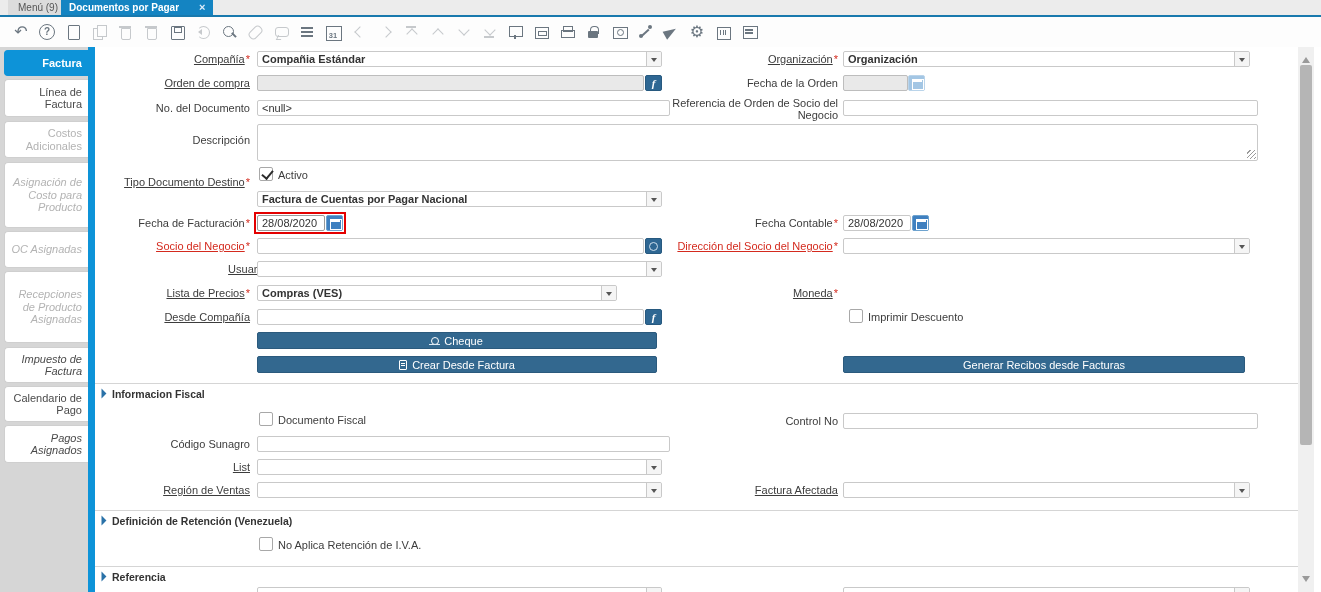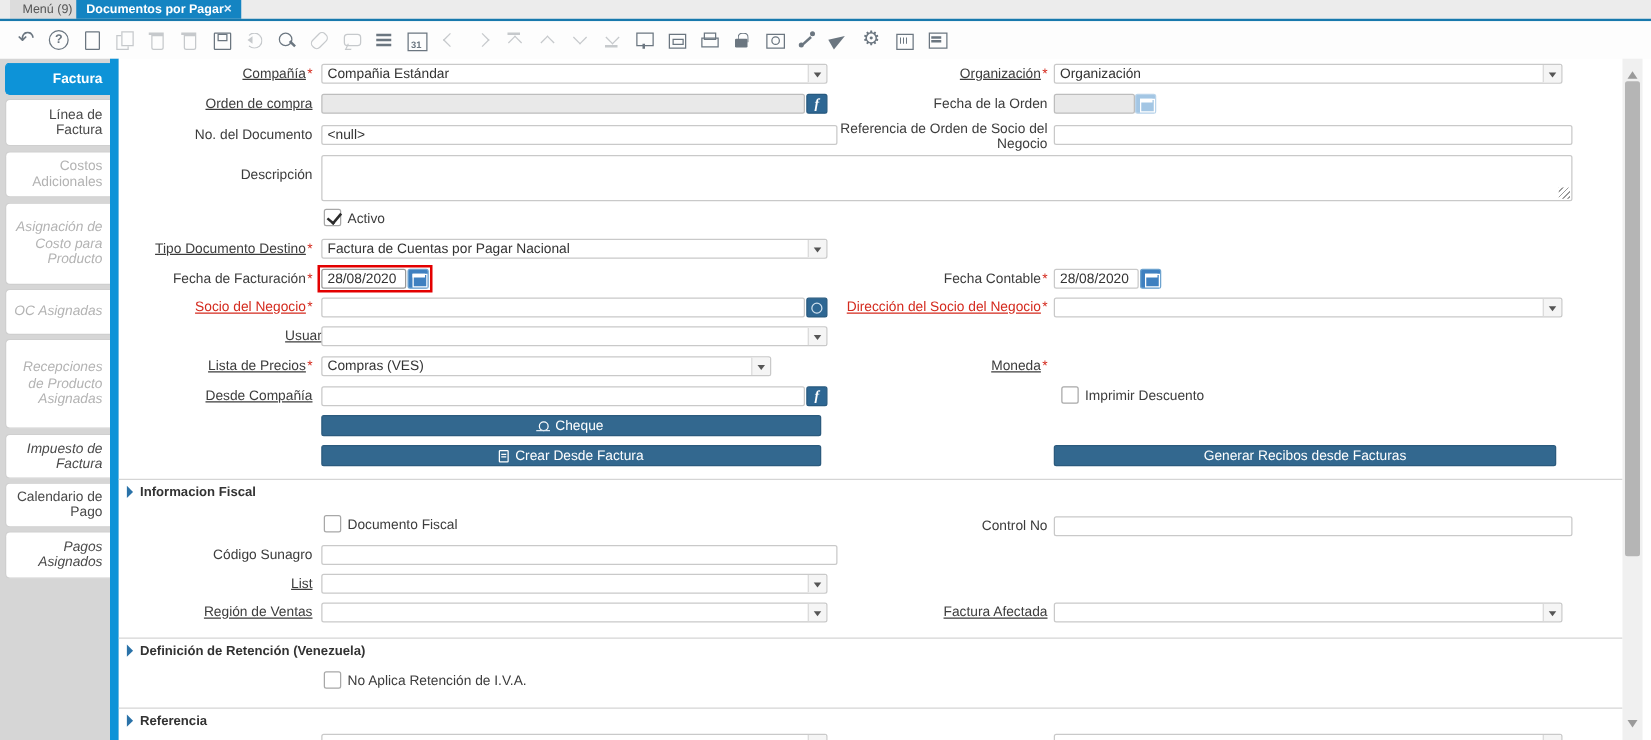--- a/index.html
+++ b/index.html
@@ -5,21 +5,21 @@
   * { margin:0; padding:0; box-sizing:border-box; }
   html,body { width:1321px; height:592px; overflow:hidden; background:#fff;
               font-family:"Liberation Sans","DejaVu Sans",sans-serif; }
   .app { position:relative; width:1321px; height:592px; overflow:hidden; background:#fff; }
 
   
   .tabbar { position:absolute; left:0; top:0; width:1321px; height:15px; background:#ececec; }
   .tabbar-underline { position:absolute; left:0; top:15px; width:1321px; height:2px; background:#1879ad; }
   .tab { position:absolute; top:0; height:15px; font-size:10px; line-height:15px; padding:0 10px; cursor:default; }
   .tab.menu { left:8px; background:#dcdcdc; color:#555; }
-  .tab.active { left:61px; background:#1484c2; color:#fff; font-weight:bold; display:flex; align-items:center; gap:0; padding:0 8px; }
+  .tab.active { left:61px; background:#1484c2; color:#fff; font-weight:bold; display:flex; align-items:center; gap:20px; padding:0 8px; }
   .tab .close { font-weight:bold; color:#dfeefb; font-size:11px; line-height:11px; }
 
   
   .toolbar { position:absolute; left:0; top:17px; width:1321px; height:30px; background:#fdfdfd;
              display:flex; align-items:center; gap:8px; padding-left:12px; }
   .ic { position:relative; width:18px; height:18px; color:#6b7680; display:inline-block; flex:none; }
   .ic.g { color:#c6c9cc; }
   .ic.gl { font-size:16px; line-height:18px; text-align:center; }
 
   .i-help { border:1.3px solid currentColor; border-radius:50%; width:16px; height:16px; margin:1px; }
@@ -78,21 +78,21 @@
 
   
   .content { position:absolute; left:95px; top:47px; width:1203px; height:545px; background:#fff; }
   .lbl { position:absolute; font-size:11px; color:#3c3c3c; text-align:right; line-height:12px; }
   .lbl.u span.t { text-decoration:underline; }
   .lbl.red { color:#d42a1e; }
   .req { color:#d42a1e; margin-left:1px; }
   .fld { position:absolute; height:16px; background:#fff; border:1px solid #c9c9c9; border-radius:2px;
          font-size:11px; color:#333; line-height:14px; padding:0 4px; overflow:hidden; white-space:nowrap; }
   .fld.dis { background:#e9e9e9; border-color:#bdbdbd; }
-  .combo { padding-right:18px; }
+  .combo { padding-right:18px;font-weight:bold; }
   .dd { position:absolute; right:0; top:0; bottom:0; width:15px; background:#f5f5f5; border-left:1px solid #c9c9c9;
         border-radius:0 2px 2px 0; }
   .dd::after { content:""; position:absolute; left:4px; top:6px; border:3.5px solid transparent; border-top:4.5px solid #555; }
   .sbtn { position:absolute; width:17px; height:16px; background:#2e6793; border:1px solid #27597f; border-radius:2px;
           color:#fff; display:flex; align-items:center; justify-content:center; }
   .sbtn .fglyph { font-size:11px; font-style:italic; font-weight:bold; line-height:14px; font-family:"Liberation Serif","DejaVu Serif",serif; }
   .sbtn .oglyph { width:9px; height:9px; border:1.3px solid #cfe0ee; border-radius:50%; display:block; }
   .calbtn { position:absolute; width:17px; height:16px; background:#3f80c0; border:1px solid #6ea3cf; border-radius:2px; }
   .calbtn::before { content:""; position:absolute; left:3px; top:3px; width:10px; height:9px; border:1.3px solid #fff; background:transparent; }
   .calbtn::after { content:""; position:absolute; left:3px; top:3px; width:10px; height:3px; background:#fff; }
@@ -202,21 +202,21 @@
     <div class="fld" style="left:162px; top:53px; width:413px;"><span>&lt;null&gt;</span></div>
     <div class="lbl" style="left:545px; top:50px; width:198px;"><span class="t">Referencia de Orden de Socio del Negocio</span></div>
     <div class="fld" style="left:748px; top:53px; width:415px;"></div>
 
     <div class="lbl" style="left:0; top:87px; width:155px;"><span class="t">Descripción</span></div>
     <div class="ta" style="left:162px; top:77px; width:1001px; height:37px;"></div>
 
     <div class="cb checked" style="left:164px; top:120px;"></div>
     <div class="cblbl" style="left:183px; top:122px;">Activo</div>
 
-    <div class="lbl u" style="left:0; top:146px; width:155px;"><span class="t">Tipo Documento Destino</span><span class="req">*</span></div>
+    <div class="lbl u" style="left:0; top:129px; width:155px;"><span class="t">Tipo Documento Destino</span><span class="req">*</span></div>
     <div class="fld combo" style="left:162px; top:144px; width:405px;"><span>Factura de Cuentas por Pagar Nacional</span><span class="dd"></span></div>
 
     <div class="lbl" style="left:0; top:170px; width:155px;"><span class="t">Fecha de Facturación</span><span class="req">*</span></div>
     <div class="red-focus" style="left:159px; top:165px; width:92px; height:22px;"></div>
     <div class="fld" style="left:162px; top:168px; width:68px; border-color:#9a9a9a;"><span>28/08/2020</span></div>
     <div class="calbtn" style="left:231px; top:168px;"></div>
     <div class="lbl" style="left:545px; top:170px; width:198px;"><span class="t">Fecha Contable</span><span class="req">*</span></div>
     <div class="fld" style="left:748px; top:168px; width:68px;"><span>28/08/2020</span></div>
     <div class="calbtn" style="left:817px; top:168px;"></div>
 

